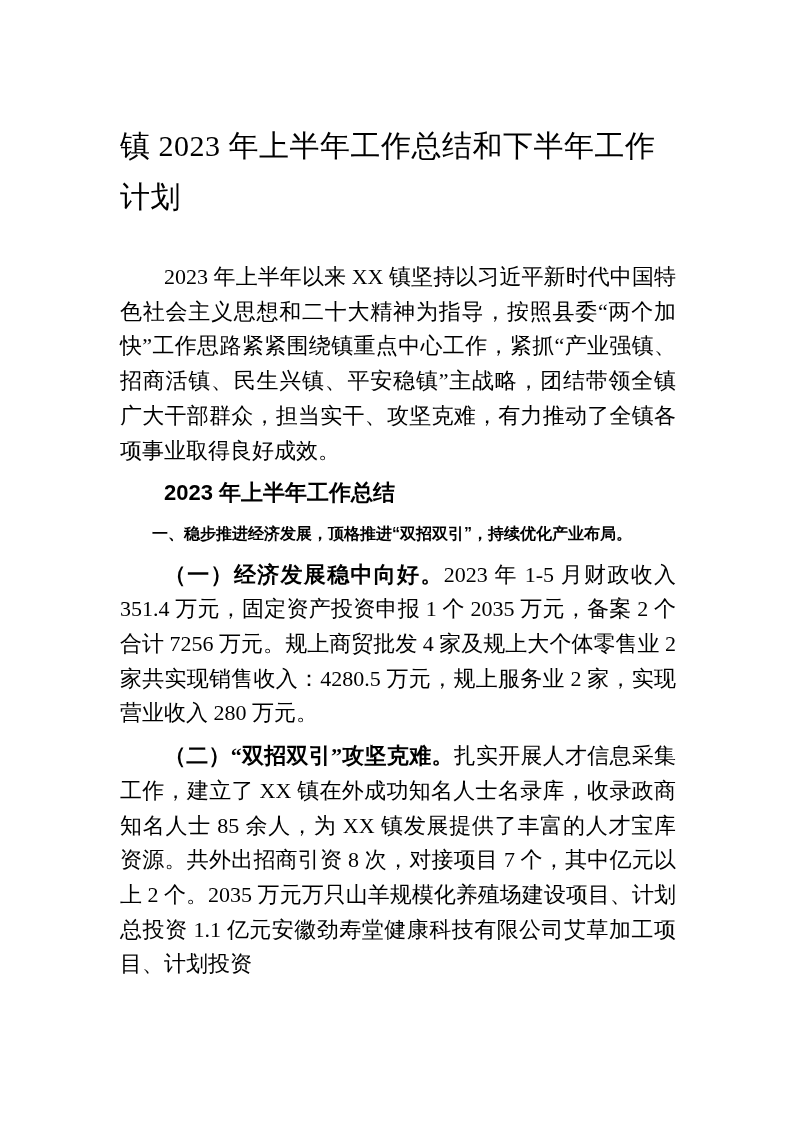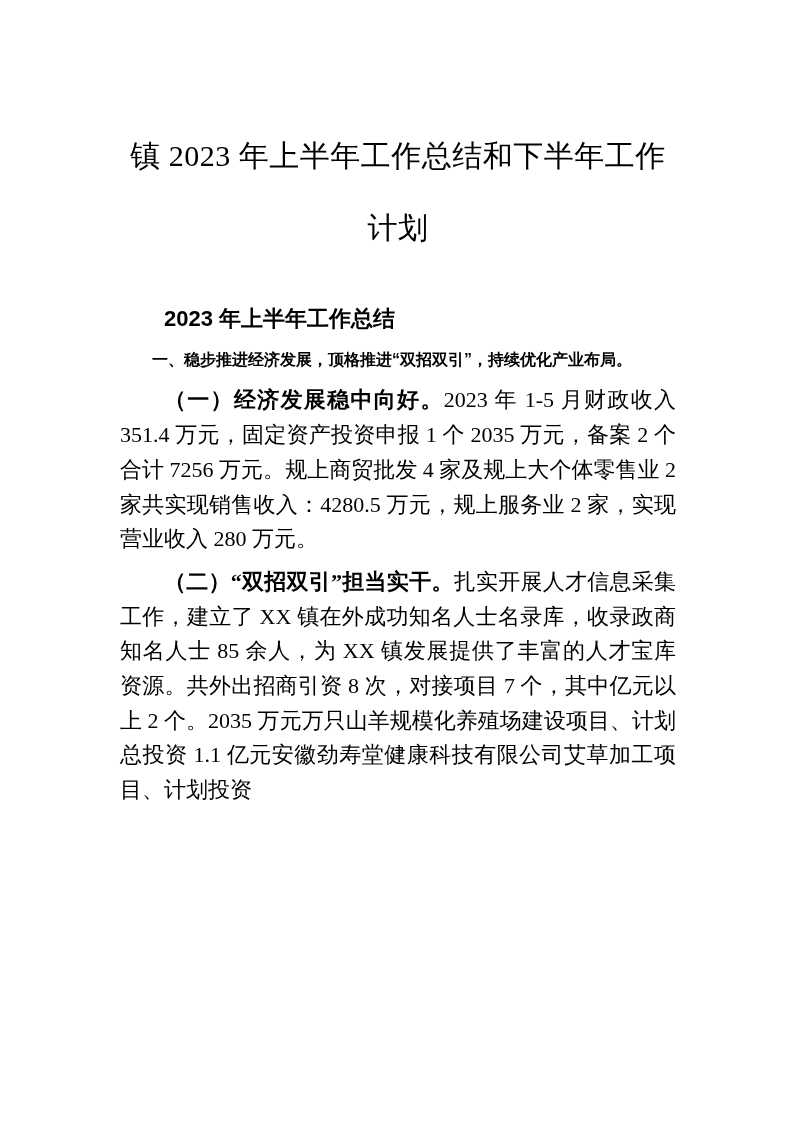--- a/index.html
+++ b/index.html
@@ -16,23 +16,23 @@
     box-sizing: border-box;
     width: 793px;
     height: 1122px;
     padding: 120px 117px 0 120px;
     background: #ffffff;
     overflow: hidden;
   }
   .doc-title {
     font-family: "Liberation Serif", "DejaVu Serif", serif;
     font-size: 30px;
-    line-height: 72px;
+    line-height: 51px;
     font-weight: 400;
-    text-align: center;
+    text-align: left;
     margin: 0 0 38px 0;
     letter-spacing: 0.5px;
   }
   .para {
     font-family: "Liberation Serif", "DejaVu Serif", serif;
     font-size: 22px;
     line-height: 34.7px;
     text-align: justify;
     text-justify: inter-ideograph;
     text-indent: 2em;
@@ -60,22 +60,23 @@
     font-weight: 700;
   }
 </style>
 </head>
 <body>
 
 <div class="page">
 
   <h1 class="doc-title">镇 2023 年上半年工作总结和下半年工作计划</h1>
 
+  <p class="para">2023 年上半年以来 XX 镇坚持以习近平新时代中国特色社会主义思想和二十大精神为指导，按照县委“两个加快”工作思路紧紧围绕镇重点中心工作，紧抓“产业强镇、招商活镇、民生兴镇、平安稳镇”主战略，团结带领全镇广大干部群众，担当实干、攻坚克难，有力推动了全镇各项事业取得良好成效。</p>
 
   <p class="heading-sans">2023 年上半年工作总结</p>
 
   <p class="heading-bold">一、稳步推进经济发展，顶格推进“双招双引”，持续优化产业布局。</p>
 
   <p class="para"><span class="lead">（一）经济发展稳中向好。</span><span>2023 年 1-5 月财政收入 351.4 万元，固定资产投资申报 1 个 2035 万元，备案 2 个合计 7256 万元。规上商贸批发 4 家及规上大个体零售业 2 家共实现销售收入：4280.5 万元，规上服务业 2 家，实现营业收入 280 万元。</span></p>
 
-  <p class="para"><span class="lead">（二）“双招双引”担当实干。</span><span>扎实开展人才信息采集工作，建立了 XX 镇在外成功知名人士名录库，收录政商知名人士 85 余人，为 XX 镇发展提供了丰富的人才宝库资源。共外出招商引资 8 次，对接项目 7 个，其中亿元以上 2 个。2035 万元万只山羊规模化养殖场建设项目、计划总投资 1.1 亿元安徽劲寿堂健康科技有限公司艾草加工项目、计划投资</span></p>
+  <p class="para"><span class="lead">（二）“双招双引”攻坚克难。</span><span>扎实开展人才信息采集工作，建立了 XX 镇在外成功知名人士名录库，收录政商知名人士 85 余人，为 XX 镇发展提供了丰富的人才宝库资源。共外出招商引资 8 次，对接项目 7 个，其中亿元以上 2 个。2035 万元万只山羊规模化养殖场建设项目、计划总投资 1.1 亿元安徽劲寿堂健康科技有限公司艾草加工项目、计划投资</span></p>
 
 </div>
 
 </body></html>

